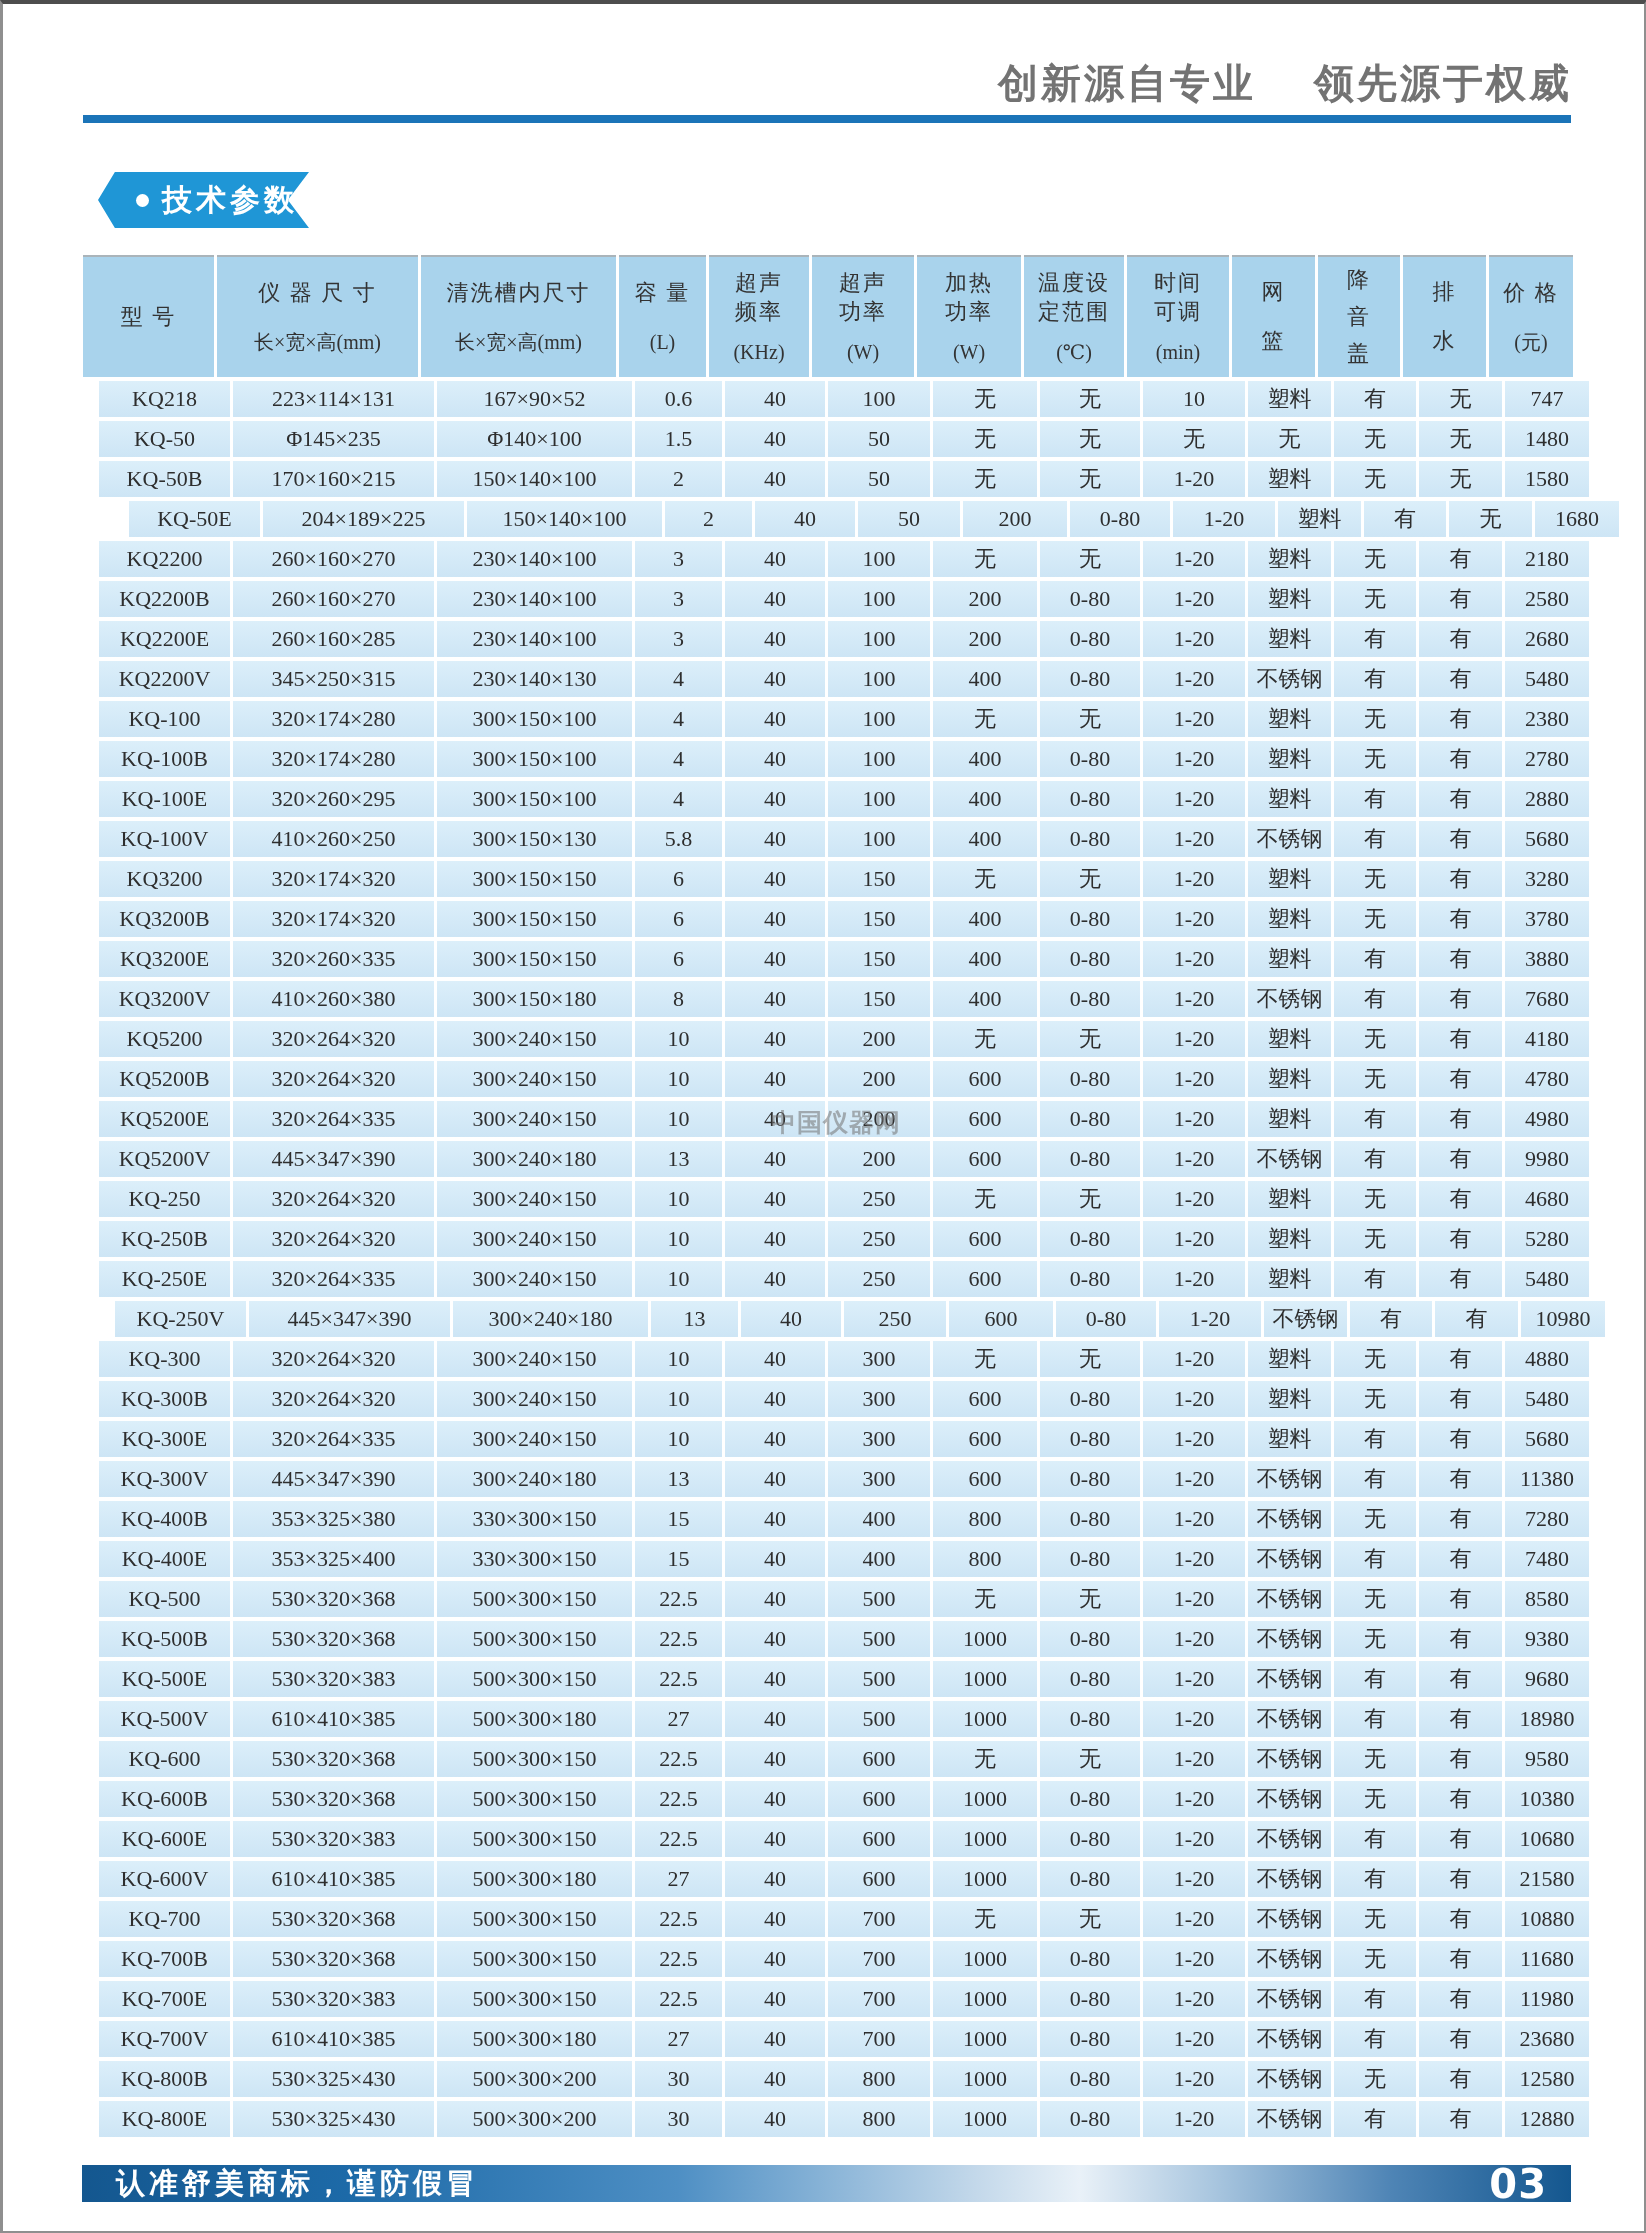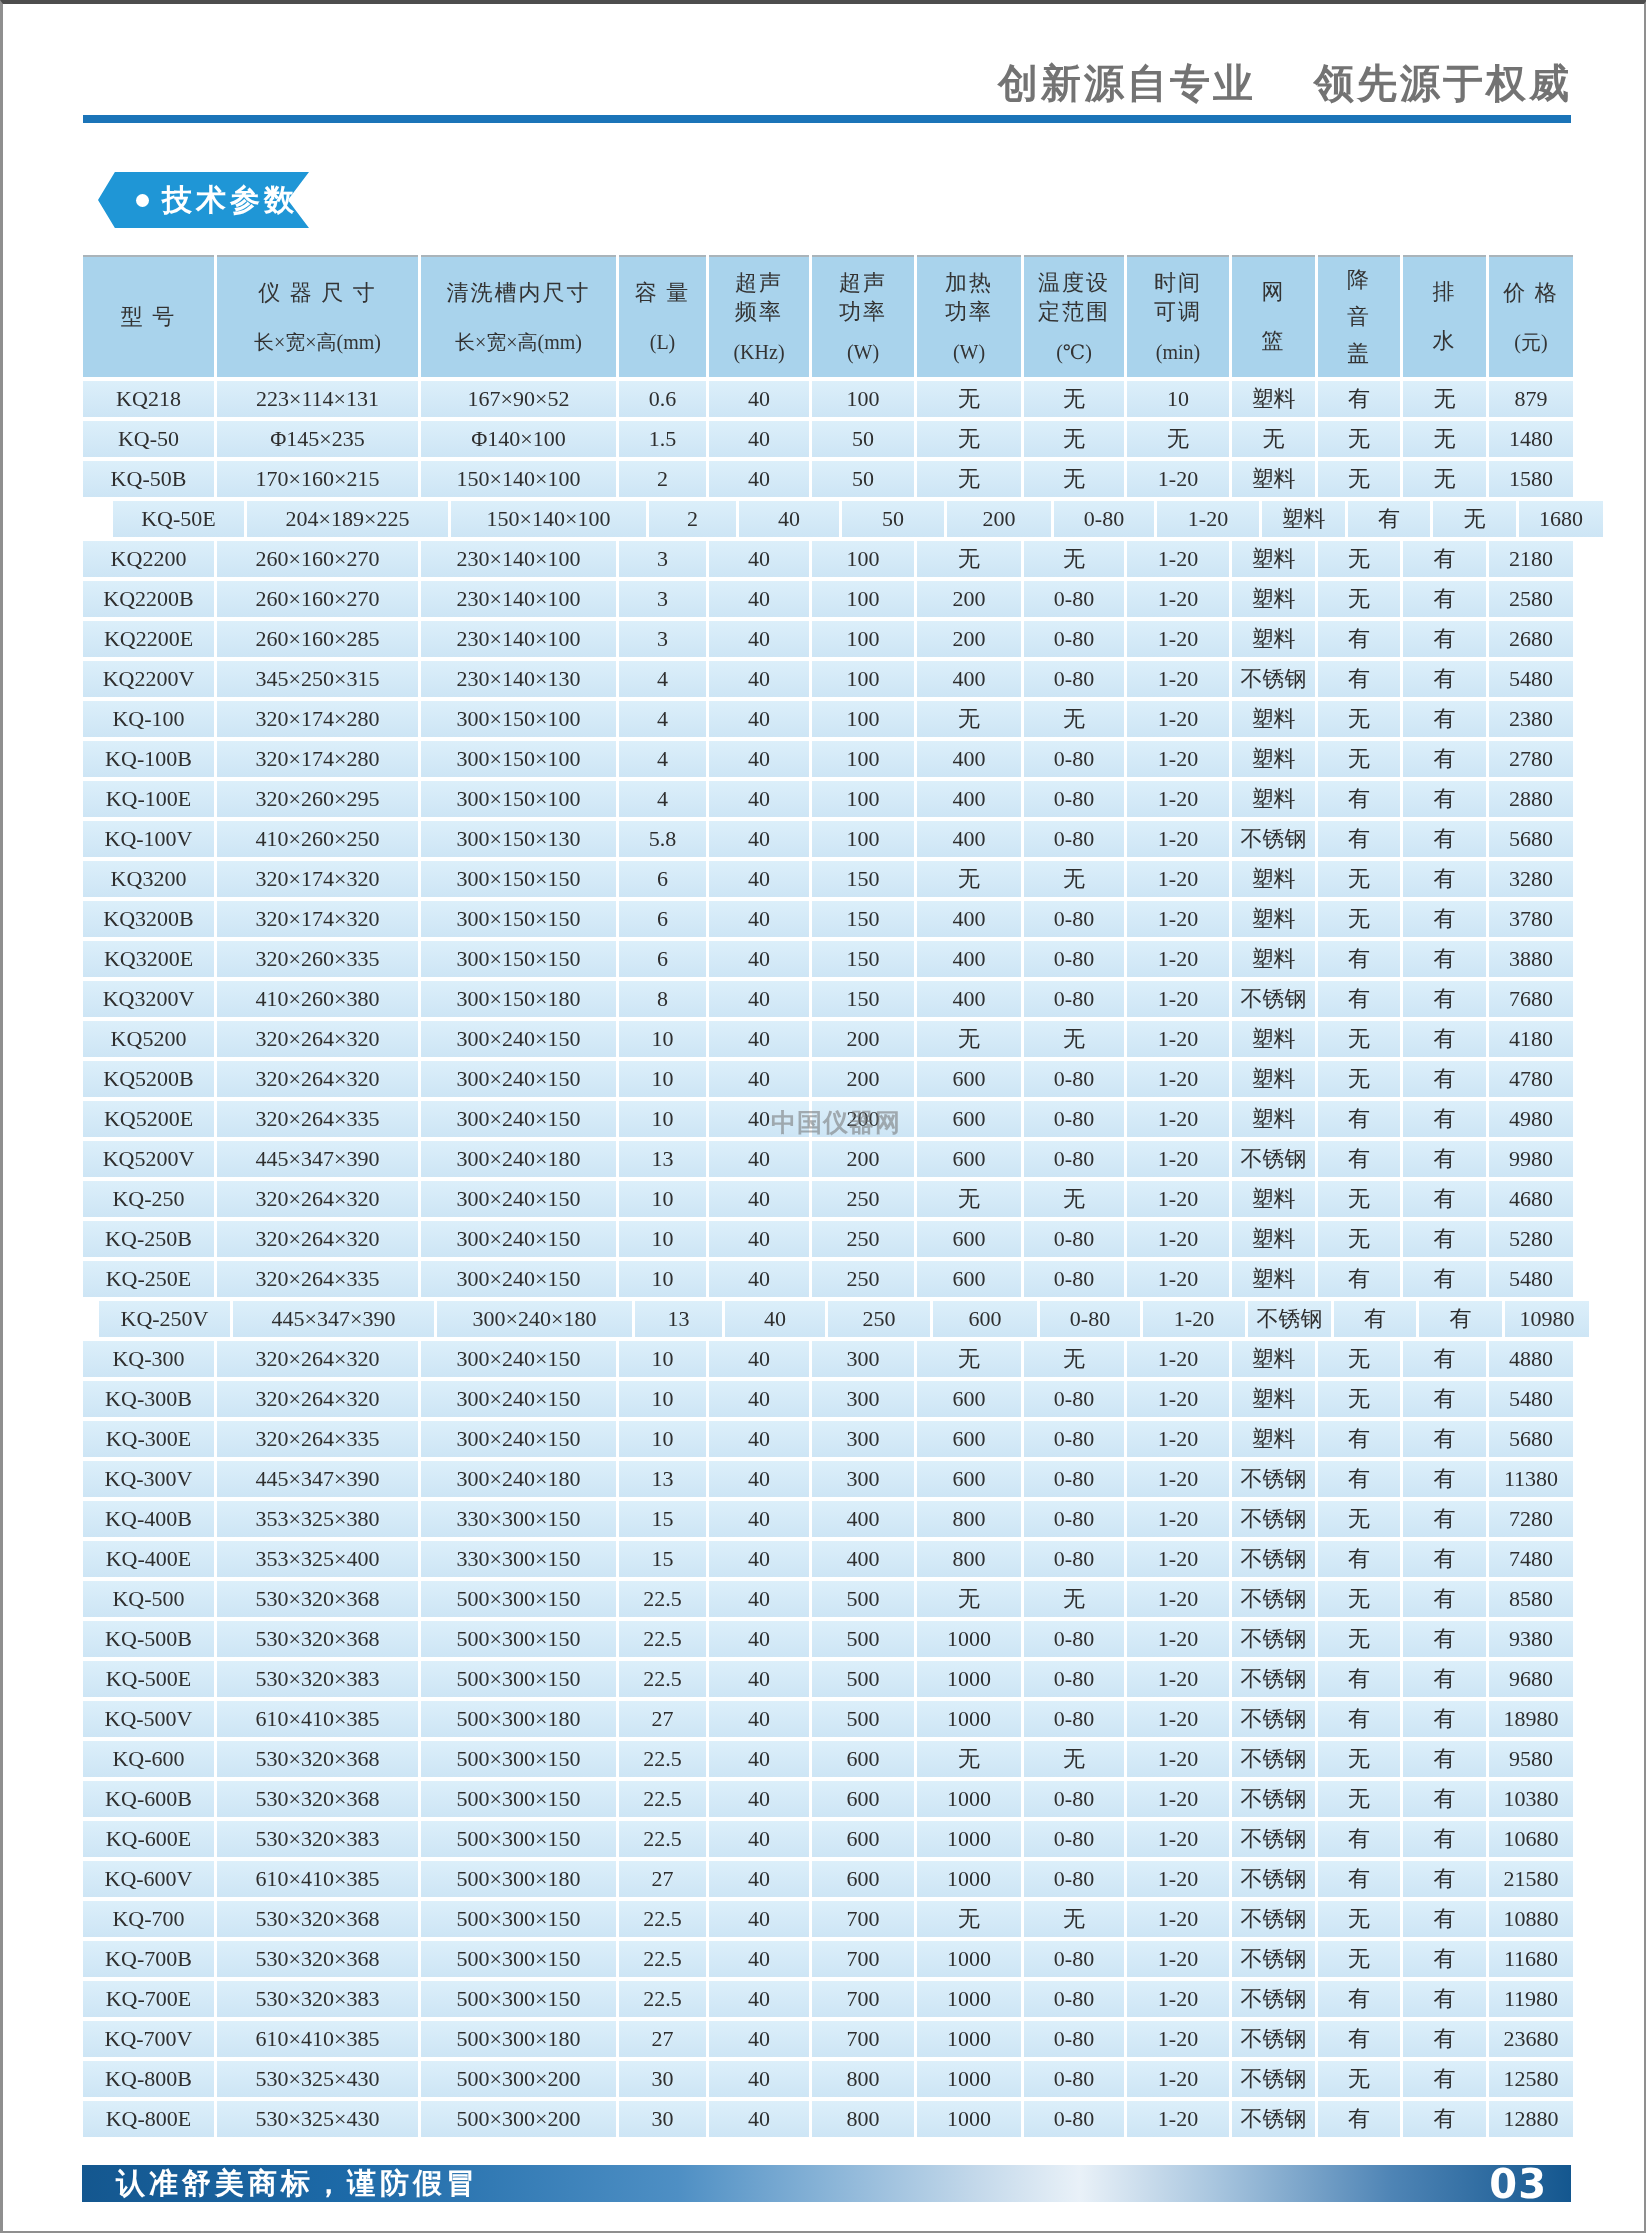--- a/index.html
+++ b/index.html
@@ -31,21 +31,21 @@
   
   .spec-table{position:absolute;left:80px;top:251px;width:1490px;}
   .thead{display:grid;column-gap:3px;height:122px;margin-bottom:4px;}
   .hcell{
     background:#a9d3ec;border-top:2px solid #aab4ba;box-sizing:border-box;
     display:flex;flex-direction:column;justify-content:space-evenly;align-items:center;
     color:#333;font-size:22px;line-height:1.3;text-align:center;
   }
   .hcell .hlabel{white-space:pre-line;letter-spacing:2px;}
   .hcell .hunit{font-size:20px;letter-spacing:0;}
-  .tbody{display:grid;row-gap:4px;}
+  .tbody{display:grid;row-gap:4px;margin-left:16px;}
   .trow{display:grid;column-gap:3px;height:36px;}
   .tcell{
     background:linear-gradient(180deg,#dceffa 0%,#cde5f5 100%);
     display:flex;align-items:center;justify-content:center;
     color:#2e2e2e;font-size:22px;white-space:nowrap;
   }
   
   .watermark{
     position:absolute;left:768px;top:1102px;
     font-family:"DejaVu Sans","Liberation Sans",sans-serif;font-weight:bold;
@@ -146,21 +146,21 @@
           <div class="tcell">167×90×52</div>
           <div class="tcell">0.6</div>
           <div class="tcell">40</div>
           <div class="tcell">100</div>
           <div class="tcell">无</div>
           <div class="tcell">无</div>
           <div class="tcell">10</div>
           <div class="tcell">塑料</div>
           <div class="tcell">有</div>
           <div class="tcell">无</div>
-          <div class="tcell">879</div>
+          <div class="tcell">747</div>
         </div>
         <div class="trow" style="grid-template-columns: 131px 201px 195px 87px 100px 102px 104px 100px 102px 83px 82px 83px 84px;">
           <div class="tcell">KQ-50</div>
           <div class="tcell">Φ145×235</div>
           <div class="tcell">Φ140×100</div>
           <div class="tcell">1.5</div>
           <div class="tcell">40</div>
           <div class="tcell">50</div>
           <div class="tcell">无</div>
           <div class="tcell">无</div>

